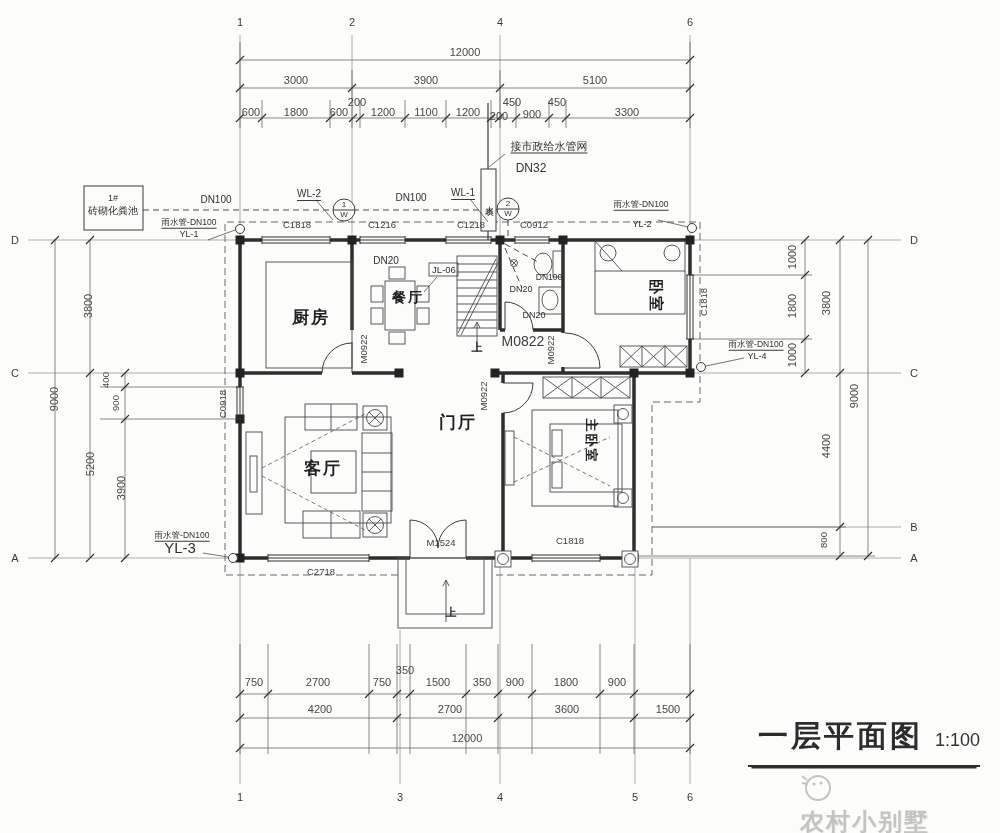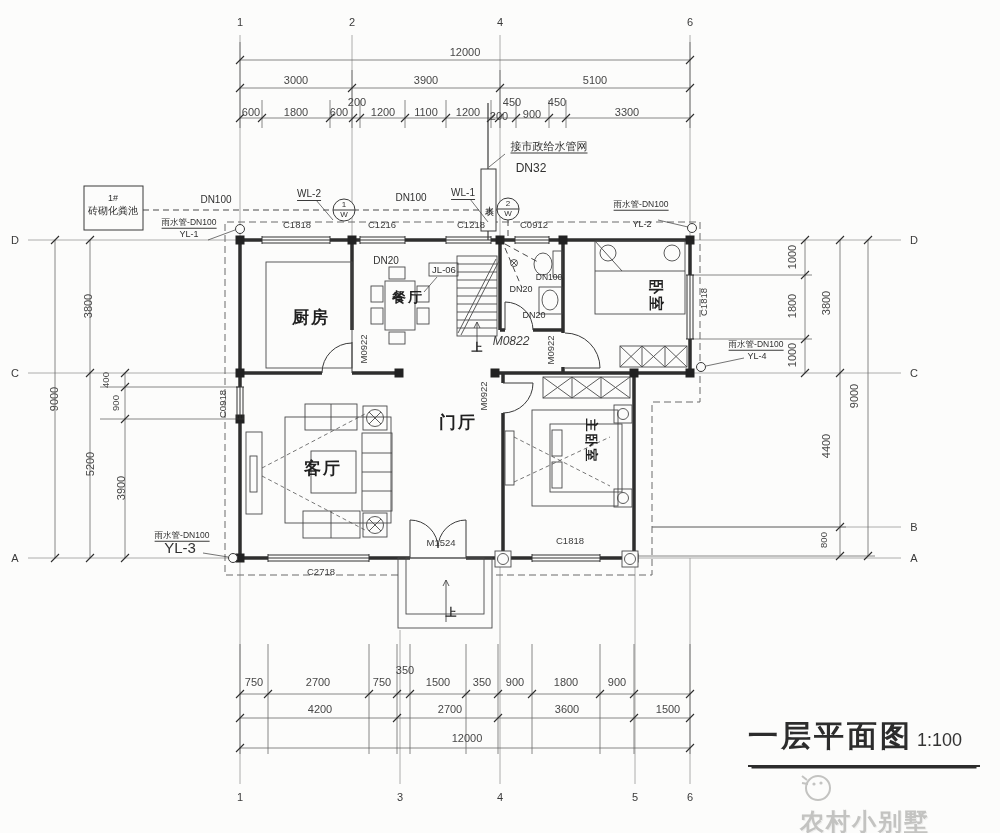--- a/index.html
+++ b/index.html
@@ -9,21 +9,21 @@
   #labels .lbl{position:absolute;transform:translate(-50%,-50%);white-space:nowrap;
       font:11px "Liberation Sans",sans-serif;color:#3a3a3a;line-height:1;}
   #labels .dims{color:#474747;font-size:11px;}
   #labels .rooms{color:#1f1f1f;font-size:17px;font-weight:600;letter-spacing:2px;}
   #labels .openings{color:#3c3c3c;font-size:9.5px;}
   #labels .plumbing{color:#303030;font-size:10px;}
   #labels .u{border-bottom:1px solid #3a3a3a;padding-bottom:1px;}
   #labels .vert{writing-mode:vertical-rl;text-orientation:upright;letter-spacing:1px;}
   .title-block{position:absolute;left:748px;top:716px;width:232px;
       border-bottom:2.5px solid #2c2c2c;padding-bottom:8px;
-      box-shadow:0 5px 0 -3.5px #2c2c2c;display:flex;align-items:baseline;gap:4px;}
+      box-shadow:0 5px 0 -3.5px #2c2c2c;display:flex;align-items:baseline;gap:12px;justify-content:flex-end;}
   .title-block .t{font-size:30px;font-weight:700;color:#2c2c2c;letter-spacing:3px;}
   .title-block .s{font-size:18px;color:#333;}
   .watermark{position:absolute;left:800px;top:770px;display:flex;align-items:center;gap:8px;
       color:#c3c3c1;}
   .watermark .wtext{font-size:24px;font-weight:700;letter-spacing:2px;
       text-shadow:1px 1px 0 #efefee;margin-top:36px;}
 </style>
 </head>
 <body>
 
@@ -311,21 +311,21 @@
       <span class="lbl rooms" style="left: 591px; top: 441px; font-size: 13px; transform: translate(-50%, -50%) rotate(90deg);">主卧室</span>
       <span class="lbl rooms" style="left: 478px; top: 347px; font-size: 11px;">上</span>
       <span class="lbl rooms" style="left: 452px; top: 612px; font-size: 11px;">上</span>
       <span class="lbl openings" style="left: 297px; top: 225px;">C1818</span>
       <span class="lbl openings" style="left: 382px; top: 225px;">C1216</span>
       <span class="lbl openings" style="left: 471px; top: 225px;">C1218</span>
       <span class="lbl openings" style="left: 534px; top: 225px;">C0912</span>
       <span class="lbl openings" style="left: 321px; top: 572px;">C2718</span>
       <span class="lbl openings" style="left: 570px; top: 541px;">C1818</span>
       <span class="lbl openings" style="left: 441px; top: 543px;">M1524</span>
-      <span class="lbl openings" style="left: 511px; top: 341px; font-size: 12px; font-style: italic;">M0822</span>
+      <span class="lbl openings" style="left: 523px; top: 341px; font-size: 14px;">M0822</span>
       <span class="lbl openings" style="left: 704px; top: 302px; transform: translate(-50%, -50%) rotate(-90deg);">C1818</span>
       <span class="lbl openings" style="left: 223px; top: 404px; transform: translate(-50%, -50%) rotate(-90deg);">C0918</span>
       <span class="lbl openings" style="left: 364px; top: 349px; transform: translate(-50%, -50%) rotate(-90deg);">M0922</span>
       <span class="lbl openings" style="left: 551px; top: 350px; transform: translate(-50%, -50%) rotate(-90deg);">M0922</span>
       <span class="lbl openings" style="left: 484px; top: 396px; transform: translate(-50%, -50%) rotate(-90deg);">M0922</span>
       <span class="lbl plumbing u" style="left: 549px; top: 147px; font-size: 11px;">接市政给水管网</span>
       <span class="lbl plumbing" style="left: 531px; top: 168px; font-size: 12px;">DN32</span>
       <span class="lbl plumbing" style="left: 216px; top: 200px;">DN100</span>
       <span class="lbl plumbing" style="left: 411px; top: 198px;">DN100</span>
       <span class="lbl plumbing u" style="left: 309px; top: 195px;">WL-2</span>

